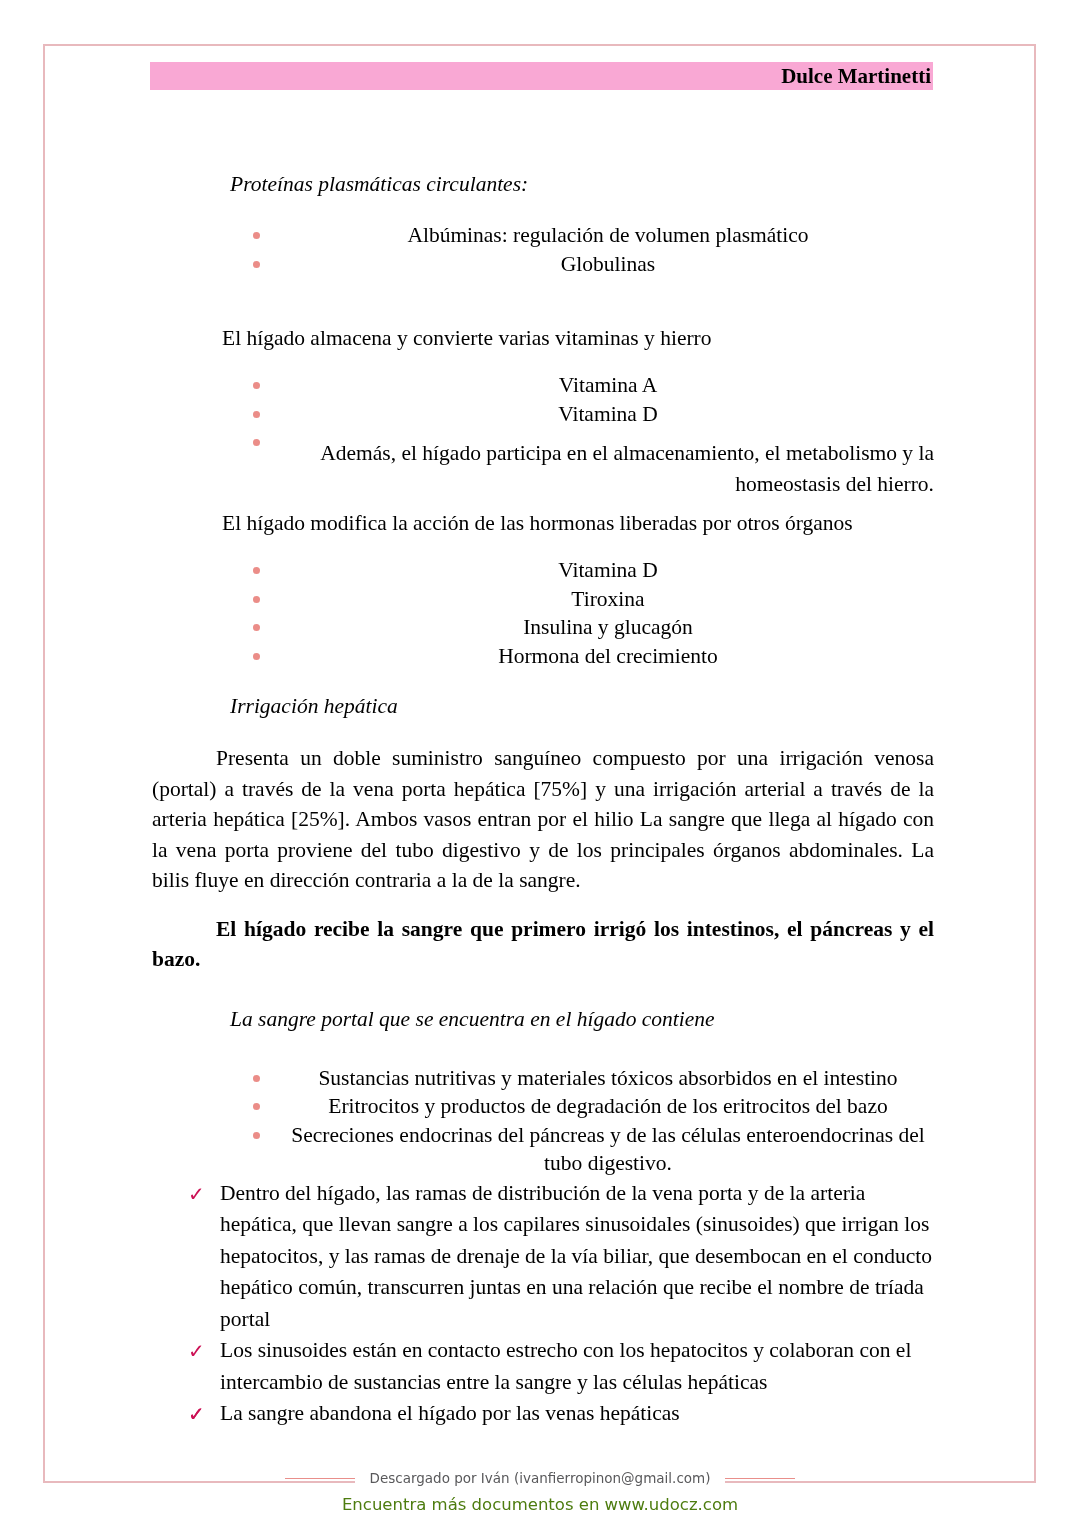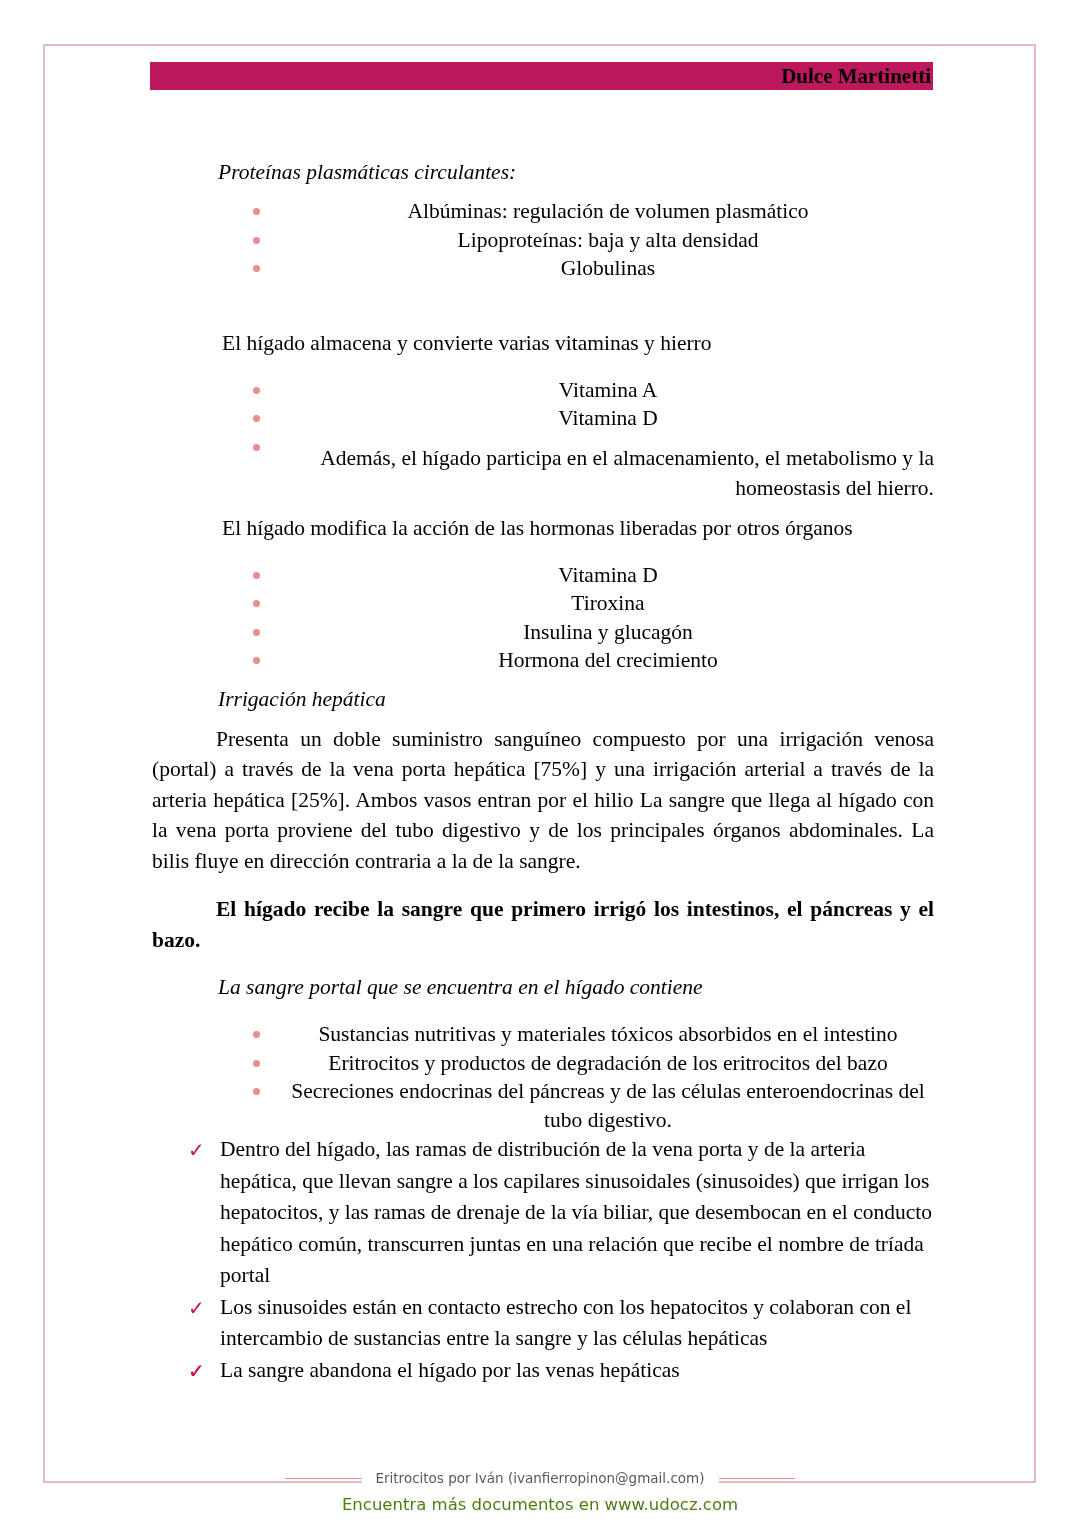--- a/index.html
+++ b/index.html
@@ -28,21 +28,21 @@
     background: #ffffff;
   }
 
   
   #header-band {
     position: absolute;
     left: 150px;
     top: 62px;
     width: 783px;
     height: 28px;
-    background: #be185d;
+    background: #f9a8d4;
   }
   #header-author {
     position: absolute;
     right: 0px;
     top: 1px;
     padding-right: 2px;
     font-size: 21px;
     font-weight: bold;
     line-height: 27px;
     color: #000;
@@ -54,21 +54,21 @@
     position: absolute;
     left: 152px;
     top: 158px;
     width: 782px;
   }
 
   .heading-italic {
     font-style: italic;
     font-size: 21.5px;
     line-height: 29px;
-    margin: 0;
+    margin: 12px;
     padding-left: 66px;
   }
   .heading-plain {
     font-size: 21.5px;
     line-height: 29px;
     margin: 0;
     padding-left: 70px;
   }
 
   ul.dot-list {
@@ -182,21 +182,20 @@
   <div id="header-author">Dulce Martinetti</div>
 </div>
 
 <div id="content">
 
   <div>
     <p class="heading-italic">Proteínas plasmáticas circulantes:</p>
     <div class="sp-xs"></div>
     <ul class="dot-list">
       <li><span class="dot"></span><span>Albúminas: regulación de volumen plasmático</span></li>
-      <li><span class="dot"></span><span>Lipoproteínas: baja y alta densidad</span></li>
       <li><span class="dot"></span><span>Globulinas</span></li>
     </ul>
   </div>
 
   <div class="sp-l"></div>
 
   <div>
     <p class="heading-plain">El hígado almacena y convierte varias vitaminas y hierro</p>
     <div class="sp-s"></div>
     <ul class="dot-list">
@@ -253,16 +252,16 @@
     <li><span class="check">✓</span></li>
     <li><span class="check">✓</span><span>La sangre abandona el hígado por las venas hepáticas</span></li>
   </ul>
 
 </div>
 
 <div id="footer">
   <div id="footer-line1-wrap">
     <span class="footer-rule" id="footer-rule-left"></span>
     <span class="footer-rule" id="footer-rule-right"></span>
-    <span id="footer-line1">Eritrocitos por Iván (ivanfierropinon@gmail.com)</span>
+    <span id="footer-line1">Descargado por Iván (ivanfierropinon@gmail.com)</span>
   </div>
   <div id="footer-line2">Encuentra más documentos en www.udocz.com</div>
 </div>
 
 </body></html>

